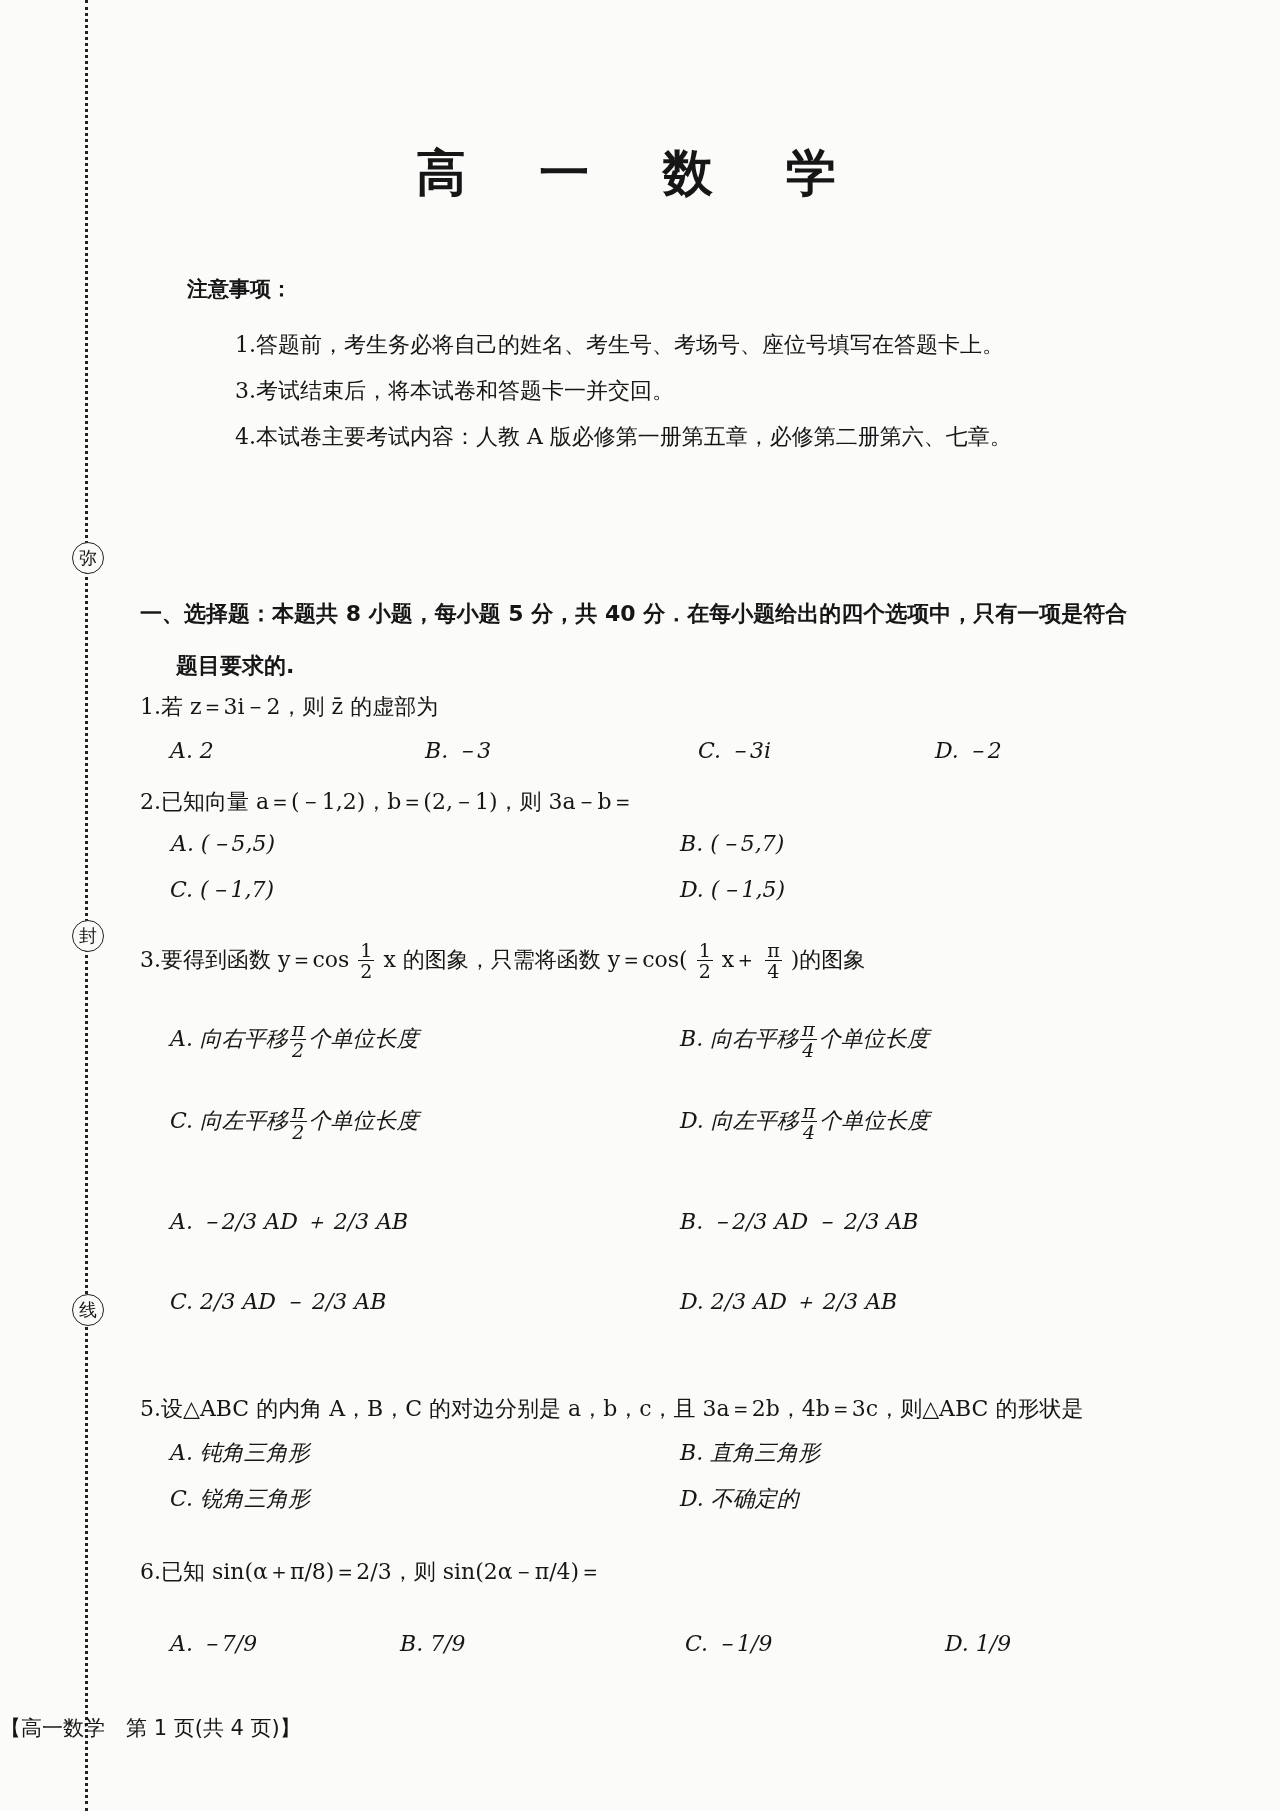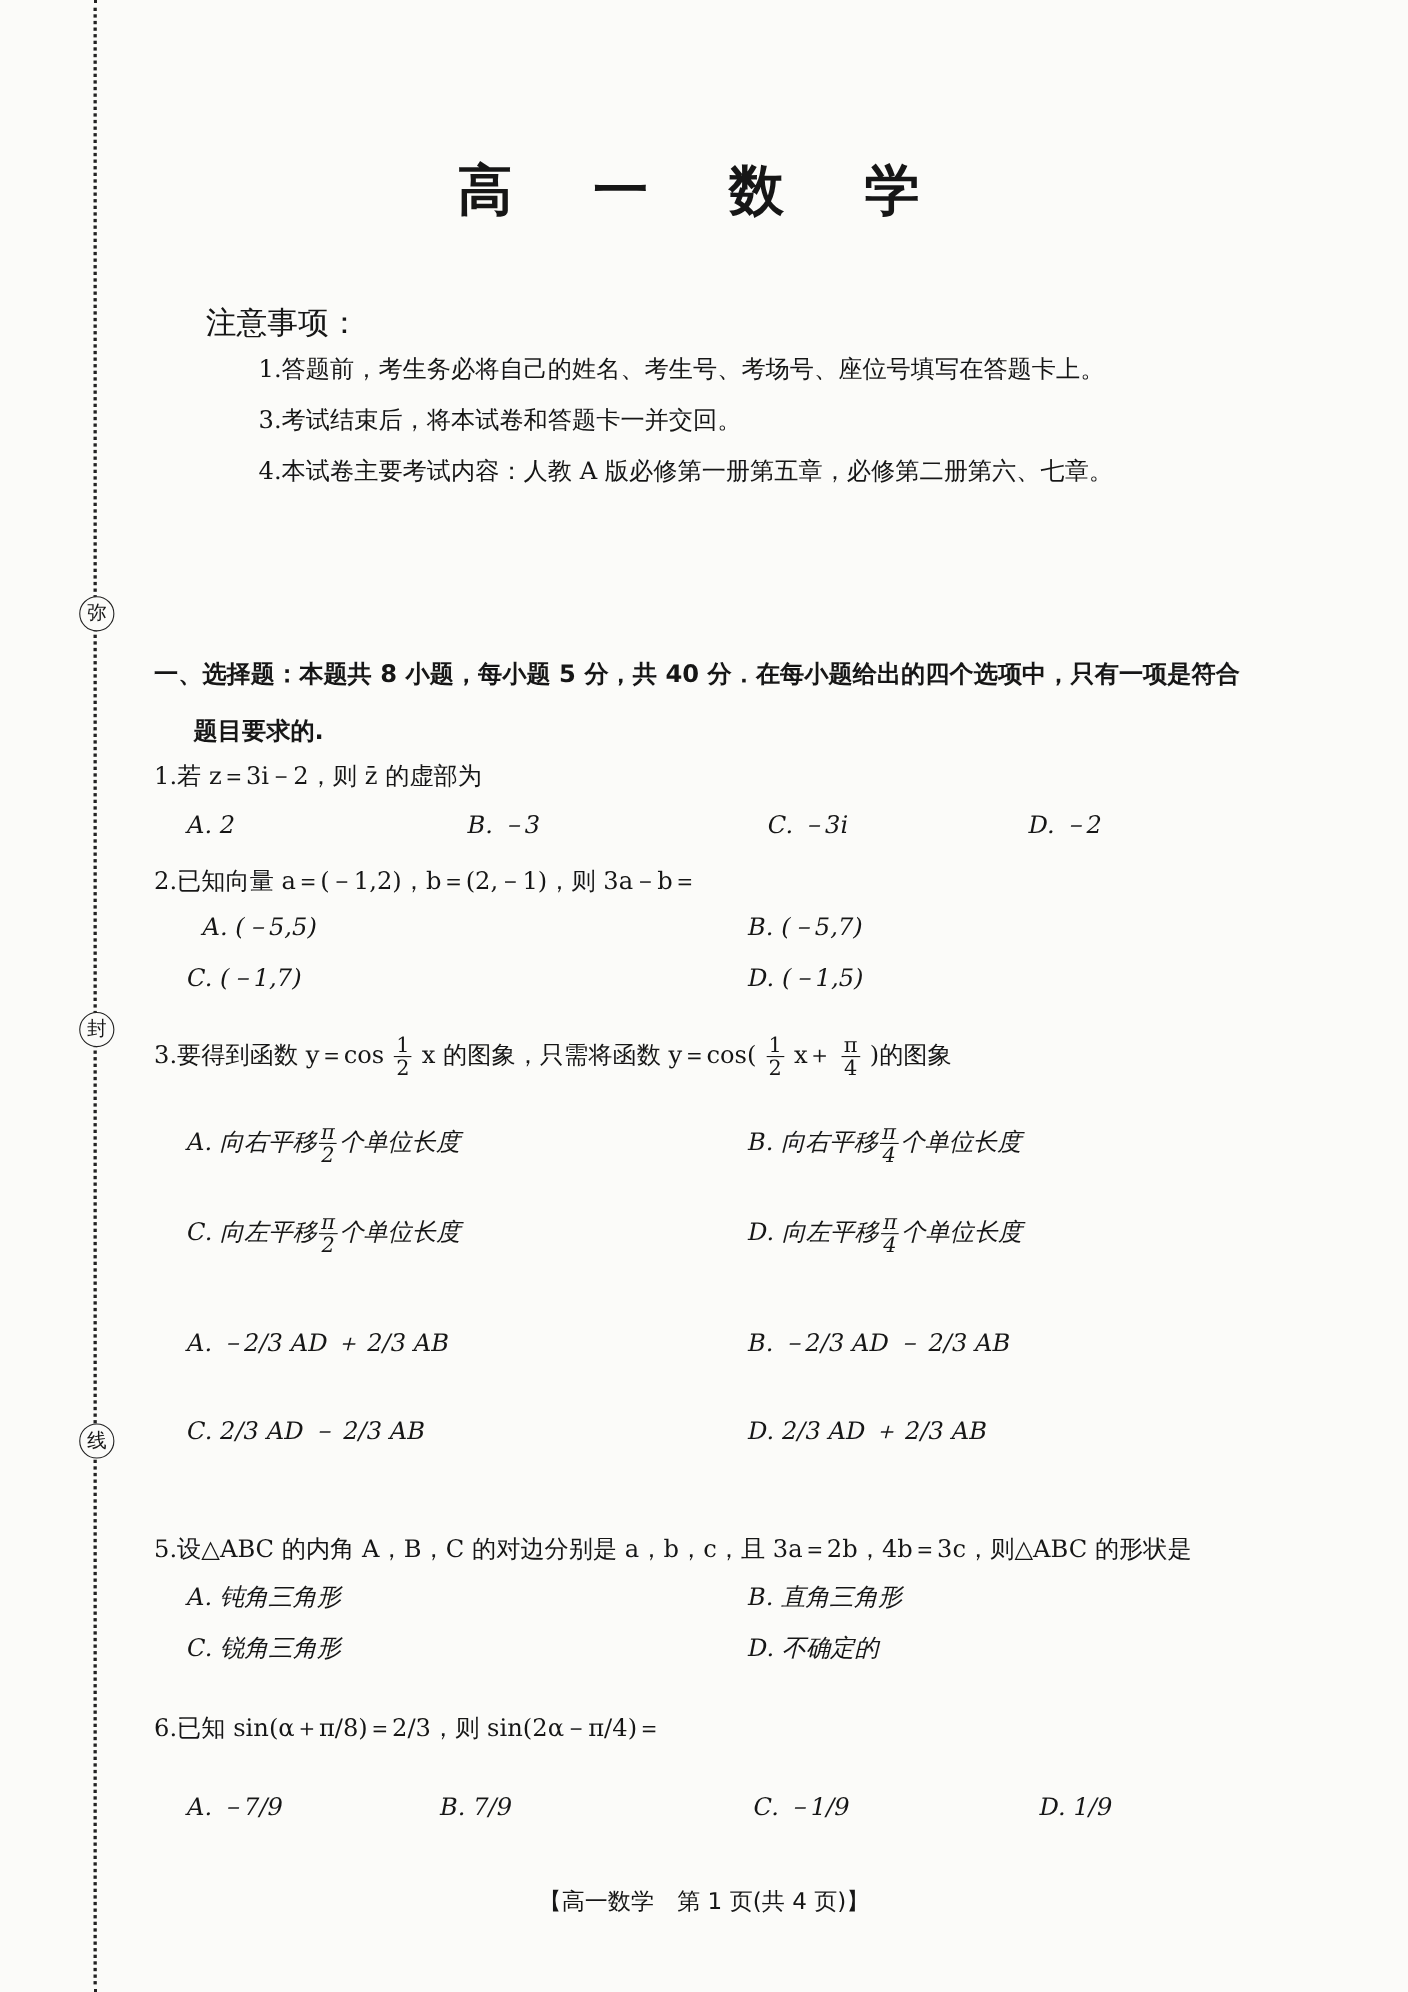--- a/index.html
+++ b/index.html
@@ -21,33 +21,33 @@
     background: #fbfbf9;
     font-family: "DejaVu Sans", sans-serif;
     font-size: 18px; line-height: 30px; text-align: center;
   }
   .title {
     position: absolute; top: 140px; left: 0; width: 1280px;
     text-align: center; font-family: "DejaVu Sans", sans-serif;
     font-size: 50px; font-weight: bold; letter-spacing: 28px;
   }
   .notice { position: absolute; left: 187px; top: 275px; width: 950px; font-size: 22px; }
-  .notice .head { font-family: "DejaVu Sans", sans-serif; font-weight: normal; font-size: 28px; margin-bottom: 6px; }
+  .notice .head { font-family: "DejaVu Sans", sans-serif; font-weight: bold; font-size: 21px; margin-bottom: 24px; }
   .notice p { margin: 0 0 10px 0; line-height: 36px; }
   .notice p.ind { text-indent: 48px; }
   .section { position: absolute; left: 140px; top: 588px; width: 1040px; font-family: "DejaVu Sans", sans-serif; font-weight: bold; font-size: 22px; line-height: 52px; }
   .section .l2 { padding-left: 36px; }
   .q { position: absolute; left: 140px; width: 1040px; font-size: 22px; }
   .stem { line-height: 34px; }
   .opts { position: relative; height: 40px; }
   .opt { position: absolute; top: 0; line-height: 34px; white-space: nowrap; font-style: italic; }
   .frac { display: inline-block; vertical-align: middle; text-align: center; font-size: 19px; line-height: 20px; margin: 0 2px; }
   .frac .n { display: block; border-bottom: 1.5px solid #161616; padding: 0 2px; }
   .frac .d { display: block; }
-  .footer { position: absolute; top: 1714px; left: 0; width: 1280px; text-align: center; font-size: 21px; font-family: "DejaVu Sans", sans-serif; }
+  .footer { position: absolute; top: 1714px; left: 0; width: 1280px; text-align: left; font-size: 21px; font-family: "DejaVu Sans", sans-serif; }
 </style>
 </head>
 <body>
 
 <div class="binding-line"></div>
 <div class="seal" style="top:542px">弥</div>
 <div class="seal" style="top:920px">封</div>
 <div class="seal" style="top:1294px">线</div>
 
 <div class="title">高 一 数 学</div>
@@ -70,21 +70,21 @@
     <span class="opt" style="left:30px">A. 2</span>
     <span class="opt" style="left:285px">B. －3</span>
     <span class="opt" style="left:558px">C. －3i</span>
     <span class="opt" style="left:795px">D. －2</span>
   </div>
 </div>
 
 <div class="q" style="top:785px">
   <div class="stem">2.已知向量 a＝(－1,2)，b＝(2,－1)，则 3a－b＝</div>
   <div class="opts" style="margin-top:8px">
-    <span class="opt" style="left:44px">A. (－5,5)</span>
+    <span class="opt" style="left:31px">A. (－5,5)</span>
     <span class="opt" style="left:540px">B. (－5,7)</span>
   </div>
   <div class="opts" style="margin-top:6px">
     <span class="opt" style="left:30px">C. (－1,7)</span>
     <span class="opt" style="left:540px">D. (－1,5)</span>
   </div>
 </div>
 
 <div class="q" style="top:940px">
   <div class="stem">

